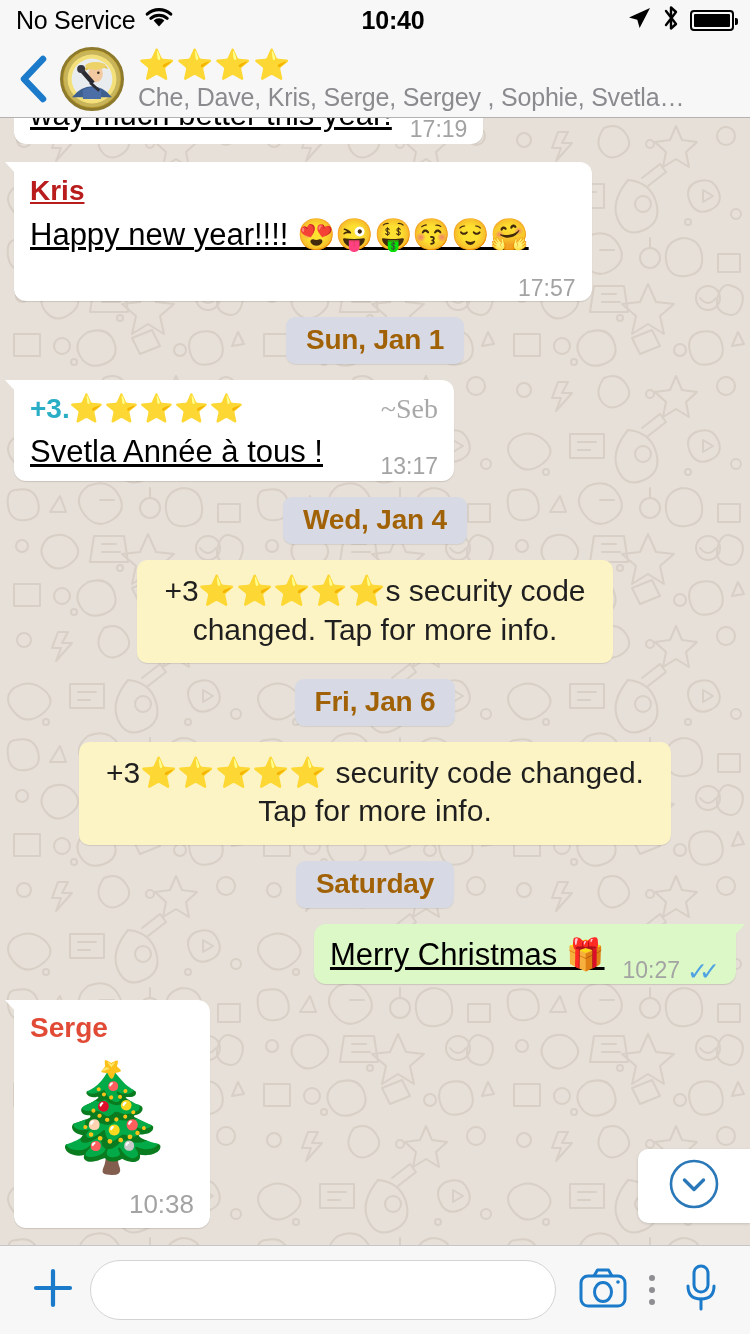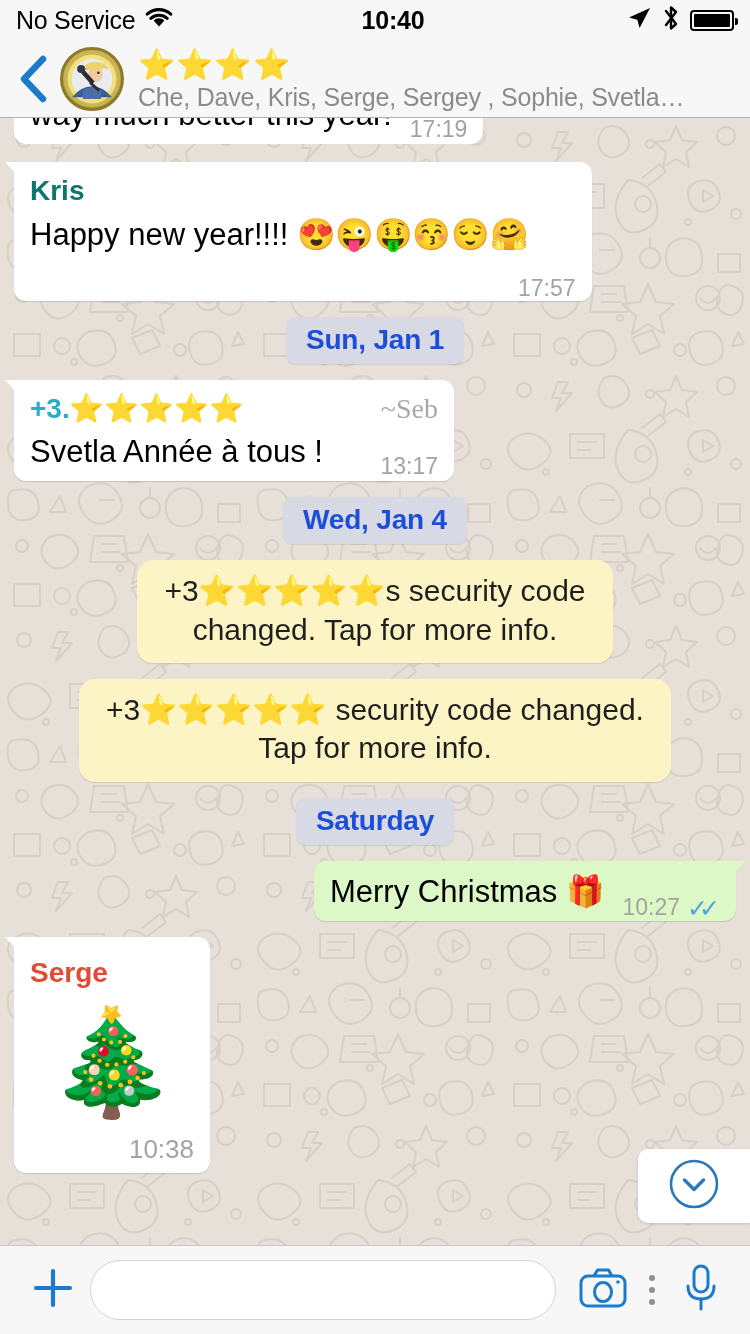--- a/index.html
+++ b/index.html
@@ -124,51 +124,51 @@
 
   .sender {
     font-size: 28px; font-weight: bold; margin-bottom: 6px;
     display: flex; align-items: center; white-space: nowrap;
   }
   .sender .s-stars { letter-spacing: 0px; }
   .pushname {
     margin-left: auto; padding-left: 26px; font-weight: normal;
     color: #a8a8a8; font-size: 28px; font-family: Liberation Serif, serif;
   }
-  .btext { word-wrap: break-word; }
+  .btext { word-wrap: break-word; text-decoration: underline; }
   .meta {
     float: right; margin-left: 18px; margin-top: 8px;
     font-size: 23px; color: #a3a3a3;
     display: inline-flex; align-items: center; gap: 7px;
     position: relative; top: 12px;
   }
   .ticks { color: #4fa3e3; font-size: 25px; letter-spacing: -9px; padding-right: 9px; }
 
   
   .datepill {
-    background: #d7dae4; color: #1d4ed8;
+    background: #d7dae4; color: #a16207;
     border-radius: 9px; padding: 7px 20px 8px 20px;
     font-size: 28px; font-weight: bold; letter-spacing: -0.2px;
     box-shadow: 0 1px 1px rgba(0,0,0,0.08);
   }
 
   
   .sysnote {
     background: #fdf4c5; color: #1f1f1f;
-    border-radius: 16px; padding: 12px 26px 14px 26px;
+    border-radius: 10px; padding: 12px 26px 14px 26px;
     font-size: 30px; line-height: 1.28; text-align: center;
     max-width: 78%;
     box-shadow: 0 1px 1px rgba(0,0,0,0.10);
     cursor: pointer;
   }
 
   
   .sticker-bubble {
     background: #fff; border-radius: 12px; border-top-left-radius: 4px;
-    padding: 20px 16px 8px 16px; position: relative;
+    padding: 12px 16px 8px 16px; position: relative;
     box-shadow: 0 1px 1px rgba(0,0,0,0.13);
     display: flex; flex-direction: column; min-width: 196px;
   }
   .sticker-bubble::before {
     content: ""; position: absolute; left: -9px; top: 0;
     border-width: 0 12px 13px 0; border-style: solid;
     border-color: transparent #ffffff transparent transparent;
   }
   .sticker-img { font-size: 104px; line-height: 1.15; text-align: center; margin: 8px 0 4px; }
   .sticker-time { font-size: 26px; color: #a3a3a3; text-align: right; margin-top: 8px; }
@@ -333,21 +333,21 @@
         <div class="bubble in" style="max-width:78%;">
           <span class="btext">way much better this year!</span>
           <span class="meta">
             <span>17:19</span>
           </span>
         </div>
       </div>
 
       <div class="row left">
         <div class="bubble in" style="max-width:80%;">
-          <div class="sender" style="color:#0f766e;">Kris</div>
+          <div class="sender" style="color:#b91c1c;text-decoration:underline;">Kris</div>
           <span class="btext">Happy new year!!!! 😍😜🤑😚😌🤗</span>
           <span class="meta">
             <span>17:57</span>
           </span>
         </div>
       </div>
 
       <div class="row center">
         <div class="datepill">Sun, Jan 1</div>
       </div>
@@ -367,20 +367,23 @@
       </div>
 
       <div class="row center">
         <div class="datepill">Wed, Jan 4</div>
       </div>
 
       <div class="row center">
         <div class="sysnote" style="max-width:66%;"><span>+3</span><span>⭐⭐⭐⭐⭐</span><span>s security code changed. Tap for more info.</span></div>
       </div>
 
+      <div class="row center">
+        <div class="datepill">Fri, Jan 6</div>
+      </div>
 
       <div class="row center">
         <div class="sysnote" style="max-width:82%;"><span>+3</span><span>⭐⭐⭐⭐⭐</span><span> security code changed. Tap for more info.</span></div>
       </div>
 
       <div class="row center">
         <div class="datepill">Saturday</div>
       </div>
 
       <div class="row right">

